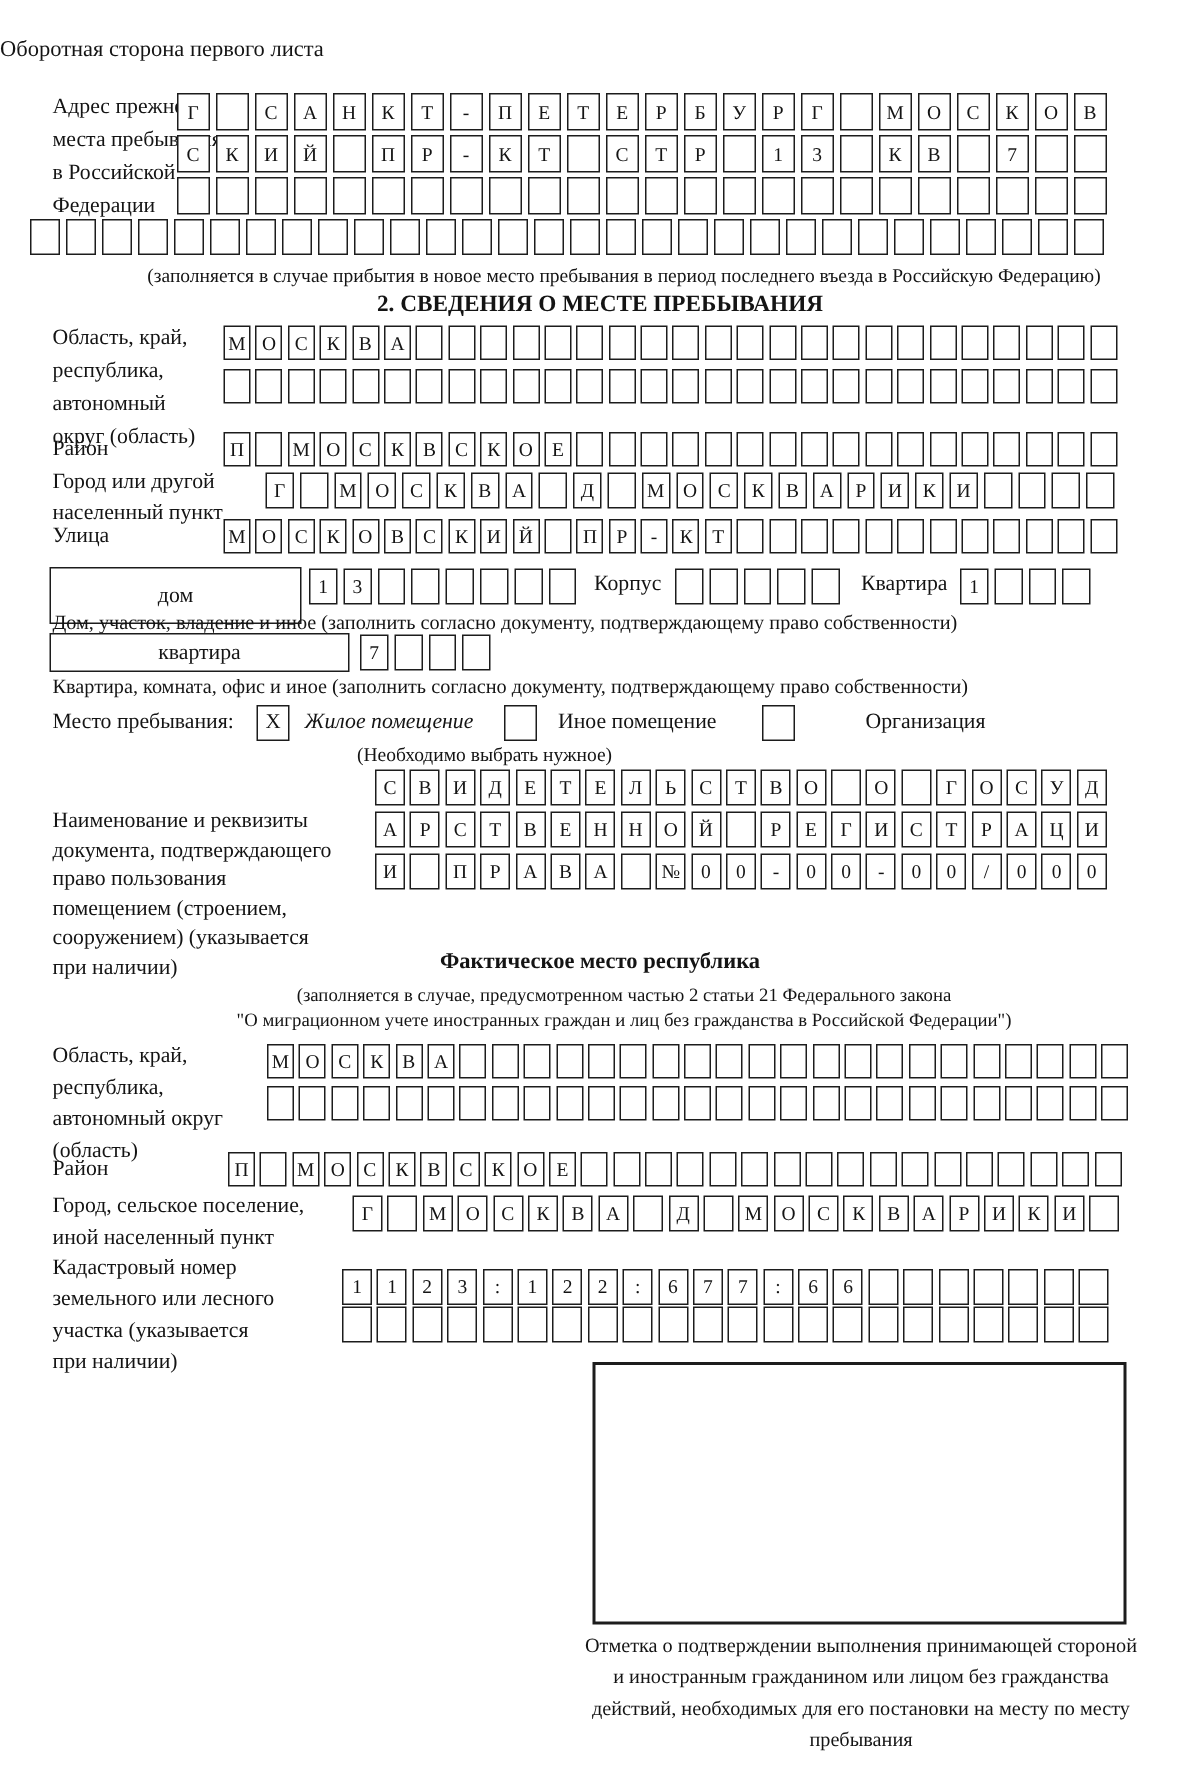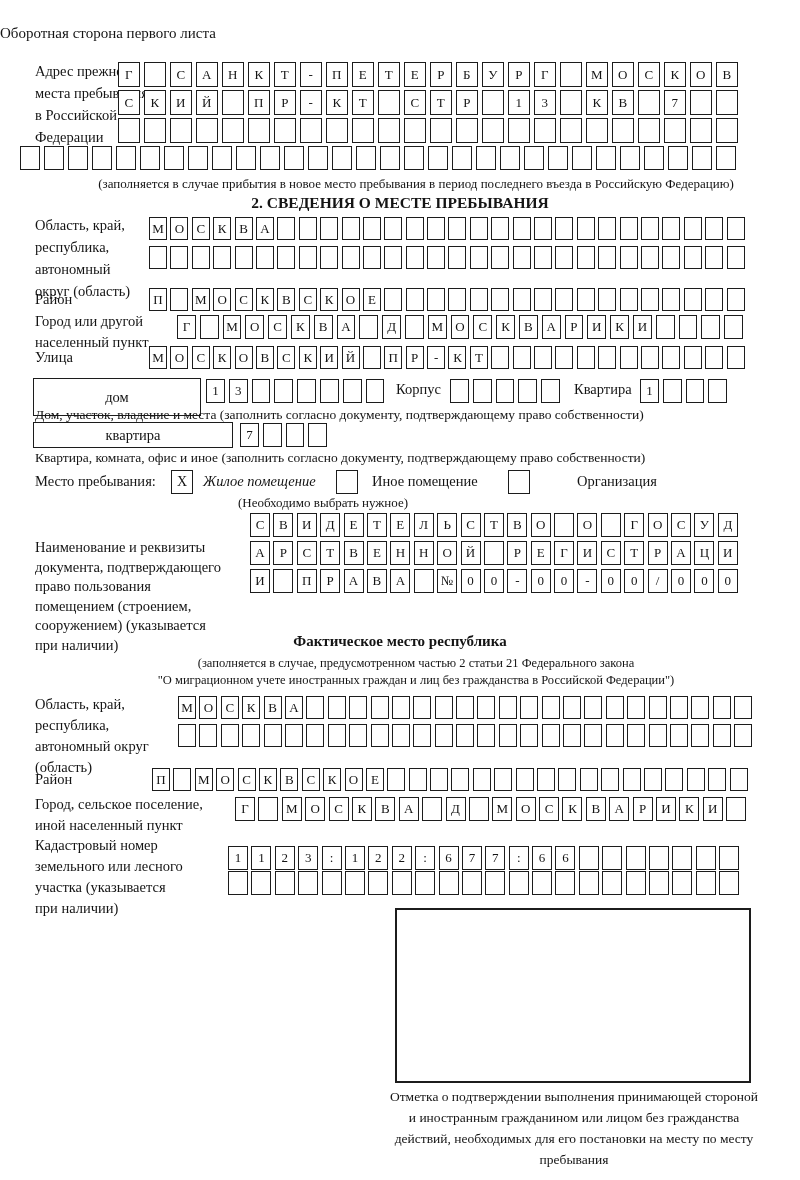--- a/index.html
+++ b/index.html
@@ -334,21 +334,21 @@
       <span class="cell"></span>
       <span class="cell"></span>
     </div>
   <div class="inl" style="left:574px;top:381px;">Квартира</div>
   <div class="cr c23" style="left:640px;top:379px;">
       <span class="cell">1</span>
       <span class="cell"></span>
       <span class="cell"></span>
       <span class="cell"></span>
     </div>
-  <div class="capL" style="left:35px;top:407px;">Дом, участок, владение и места (заполнить согласно документу, подтверждающему право собственности)</div>
+  <div class="capL" style="left:35px;top:407px;">Дом, участок, владение и иное (заполнить согласно документу, подтверждающему право собственности)</div>
 
   <div class="wbox" style="left:33px;top:422px;width:200px;height:26px;">квартира</div>
   <div class="cr c23" style="left:240px;top:423px;">
       <span class="cell">7</span>
       <span class="cell"></span>
       <span class="cell"></span>
       <span class="cell"></span>
     </div>
   <div class="capL" style="left:35px;top:450px;">Квартира, комната, офис и иное (заполнить согласно документу, подтверждающему право собственности)</div>
 

